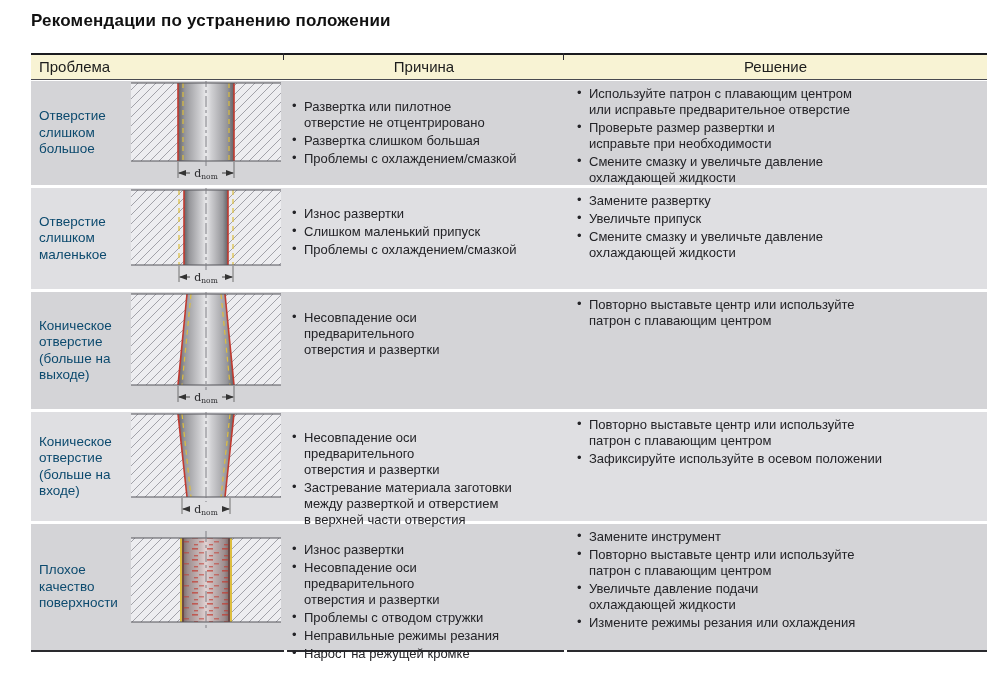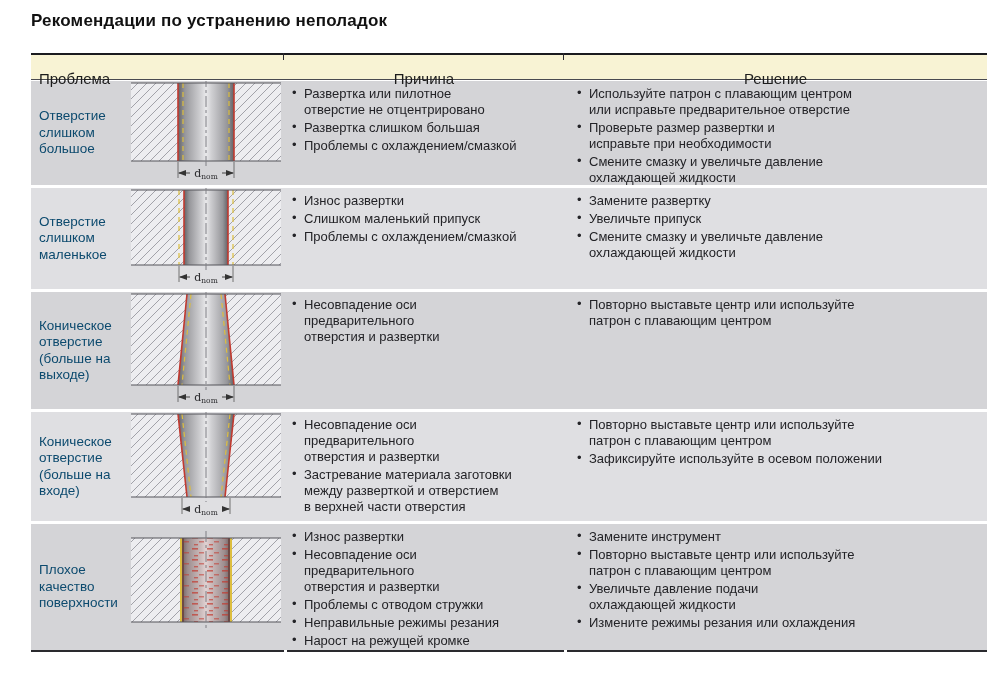--- a/index.html
+++ b/index.html
@@ -2,54 +2,54 @@
 <html style="--header-bg: #f8f3d4; --row-dark: #d4d4d7; --row-light: #dfdfe2;"><head>
 <meta charset="utf-8">
 <style>
   html,body{margin:0;padding:0;background:#ffffff;}
   body{width:990px;height:697px;font-family:"Liberation Sans",sans-serif;overflow:hidden;}
   .page{position:relative;width:990px;height:697px;}
   .doc-title{margin:0;padding:11px 0 0 31px;font-size:17px;font-weight:bold;color:#111;letter-spacing:.2px;}
   .table{position:relative;width:956px;margin:22px 0 0 31px;}
   .table-top-border{height:2px;background:#1b1b1f;}
   .thead{position:relative;display:flex;height:24px;background:var(--header-bg,#f8f3d4);border-bottom:1px solid #4a4a50;}
-  .th{font-size:15px;color:#1c1c1c;line-height:24px;margin-top:12px;}
+  .th{font-size:15px;color:#1c1c1c;line-height:24px;}
   .th.c1{width:253px;padding-left:8px;box-sizing:border-box;}
   .th.c2{width:280px;text-align:center;}
   .th.c3{flex:1;text-align:center;}
   .tick{position:absolute;top:-2px;width:1px;height:7px;background:#2a2a2e;}
   .tick.t1{left:252px;} .tick.t2{left:532px;}
   .tbody{}
   .row{display:flex;margin-top:3px;}
   .row:first-child{margin-top:1px;}
   .row.dark{background:var(--row-dark,#d4d4d7);}
   .row.light{background:var(--row-light,#dfdfe2);}
   .row:nth-of-type(1){height:104px;}
   .row:nth-of-type(2){height:101px;}
   .row:nth-of-type(3){height:117px;}
   .row:nth-of-type(4){height:109px;}
   .row:nth-of-type(5){height:126px;}
   .problem-cell{width:253px;display:flex;align-items:center;box-sizing:border-box;}
   .problem-label{width:100px;padding-left:8px;box-sizing:border-box;font-size:13.5px;line-height:16.5px;color:#0c4a6e;white-space:pre-line;}
   .diagram{width:150px;align-self:stretch;position:relative;}
-  .cause-cell{width:280px;box-sizing:border-box;padding:5px 4px 0 7px;}
+  .cause-cell{width:280px;box-sizing:border-box;padding:18px 4px 0 7px;}
   .solution-cell{flex:1;box-sizing:border-box;padding:5px 0 0 12px;}
   ul.bullets{list-style:none;margin:0;padding:0;}
   ul.bullets li{position:relative;padding-left:13px;margin:0 0 2px 0;font-size:13px;line-height:16px;color:#232327;white-space:pre-line;}
   ul.bullets li::before{content:"\2022";position:absolute;left:1px;top:-1px;color:#232327;}
   .bottom-border{display:flex;margin-top:0;}
   .bottom-border .seg{height:2px;background:#2a2a2e;}
   .bottom-border .g{width:3px;height:2px;background:#fff;}
   .seg.s1{width:253px;} .seg.s2{width:277px;} .seg.s3{flex:1;}
 </style>
 </head>
 <body>
 
 <div class="page">
-  <h1 class="doc-title">Рекомендации по устранению неполадок</h1>
+  <h1 class="doc-title">Рекомендации по устранению положении</h1>
 
   <div class="table">
     <div class="table-top-border"></div>
     <div class="thead">
       <div class="th c1">Проблема</div>
       <div class="th c2">Причина</div>
       <div class="th c3">Решение</div>
       <div class="tick t1"></div>
       <div class="tick t2"></div>
     </div>

